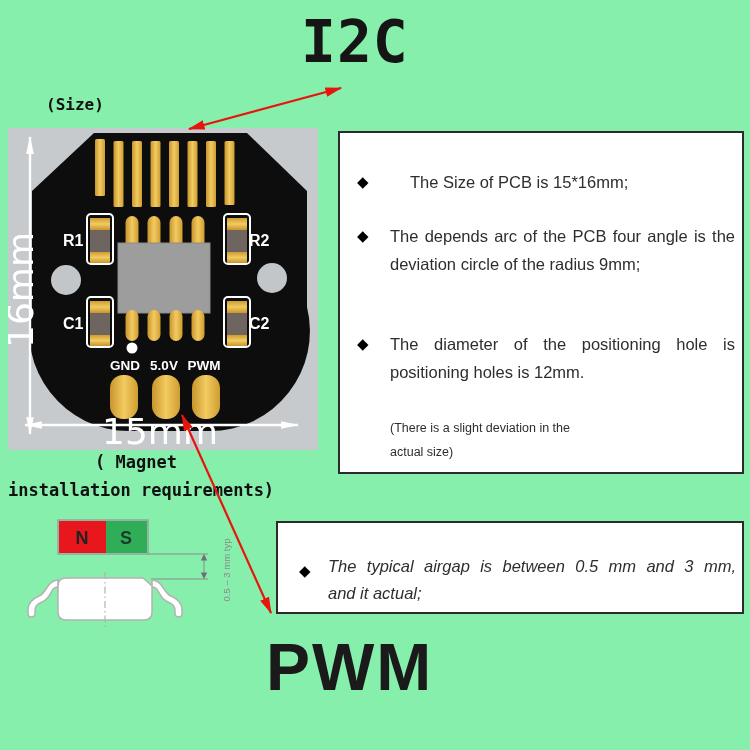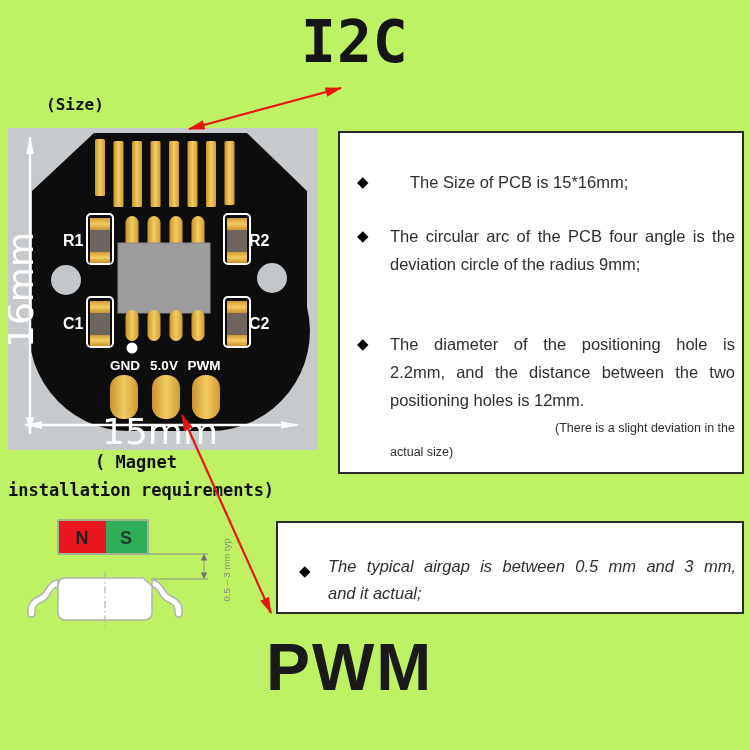--- a/index.html
+++ b/index.html
@@ -1,16 +1,16 @@
 <!DOCTYPE html>
 <html><head>
 <meta charset="utf-8">
 <style>
   html,body{margin:0;padding:0;background:#fff;}
-  #stage{position:relative;width:750px;height:750px;background:#bef264;overflow:hidden;
+  #stage{position:relative;width:750px;height:750px;background:#86efac;overflow:hidden;
          font-family:"Liberation Sans",sans-serif;color:#2a2a2a;}
   .abs{position:absolute;}
 
   
   .title-i2c{left:301px;top:12px;font-family:"DejaVu Sans Mono",monospace;
              font-weight:bold;font-size:58px;line-height:60px;color:#151515;letter-spacing:1px;}
   .title-pwm{left:266px;top:632px;font-family:"Liberation Sans",sans-serif;
              font-weight:bold;font-size:66px;line-height:70px;color:#1a1a1a;letter-spacing:2px;}
 
   
@@ -20,21 +20,21 @@
   .cap2{left:8px;top:480px;font-size:17px;}
 
   
   .ibox{border:2px solid #2b2b2b;background:#fff;}
   .box1{left:338px;top:131px;width:402px;height:339px;}
   .box2{left:276px;top:521px;width:464px;height:89px;}
   .diamond{position:absolute;font-size:15px;color:#000;line-height:15px;}
   .btext{position:absolute;width:345px;font-size:16.5px;line-height:28px;color:#2e2e2e;}
   .btext2{position:absolute;width:408px;font-size:16.5px;line-height:27px;color:#2e2e2e;font-style:italic;}
   .stretch{text-align:justify;text-align-last:justify;}
-  .note1{position:absolute;left:50px;top:288px;width:345px;font-size:12.5px;color:#2e2e2e;text-align:right;}
+  .note1{position:absolute;left:50px;top:288px;width:345px;font-size:12.5px;color:#2e2e2e;}
   .note2{position:absolute;left:50px;top:312px;width:345px;font-size:12.5px;color:#2e2e2e;text-align:left;}
 
   svg text{font-family:"Liberation Sans",sans-serif;}
   .hand{font-family:"DejaVu Sans",sans-serif;}
   #arrow-overlay{left:0;top:0;pointer-events:none;z-index:6;}
 </style>
 </head>
 <body>
 
 <div id="stage">
@@ -146,28 +146,27 @@
   </svg>
 
   <div class="abs ibox box1">
     <span class="diamond" style="left:17px;top:41px;">◆</span>
     <div class="btext" style="left:50px;top:35px;margin-left:20px;">
       <div>The Size of PCB is 15*16mm;</div>
     </div>
 
     <span class="diamond" style="left:17px;top:95px;">◆</span>
     <div class="btext" style="left:50px;top:89px;">
-      <div class="stretch">The circular arc of the PCB four angle is the</div>
+      <div class="stretch">The depends arc of the PCB four angle is the</div>
       <div>deviation circle of the radius 9mm;</div>
     </div>
 
     <span class="diamond" style="left:17px;top:203px;">◆</span>
     <div class="btext" style="left:50px;top:197px;">
       <div class="stretch">The diameter of the positioning hole is</div>
-      <div class="stretch">2.2mm, and the distance between the two</div>
       <div>positioning holes is 12mm.</div>
     </div>
 
     <div class="note1">(There is a slight deviation in the</div>
     <div class="note2">actual size)</div>
   </div>
 
   <div class="abs tw cap1">( Magnet</div>
   <div class="abs tw cap2">installation requirements)</div>
 

